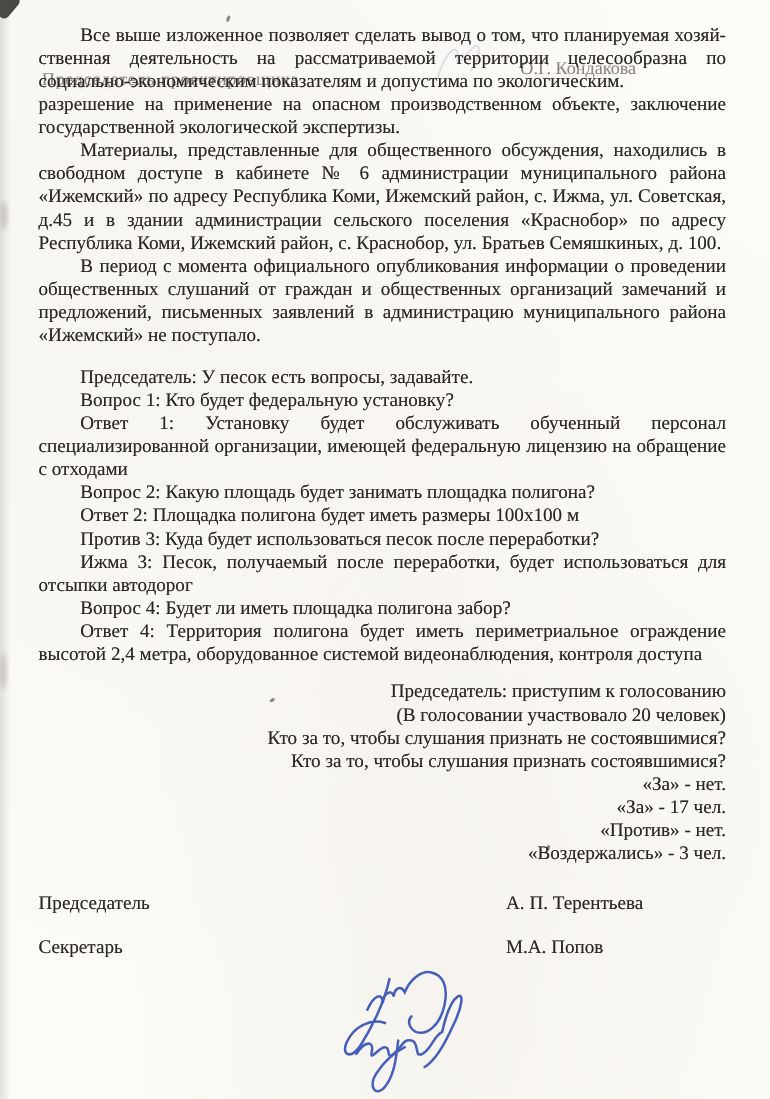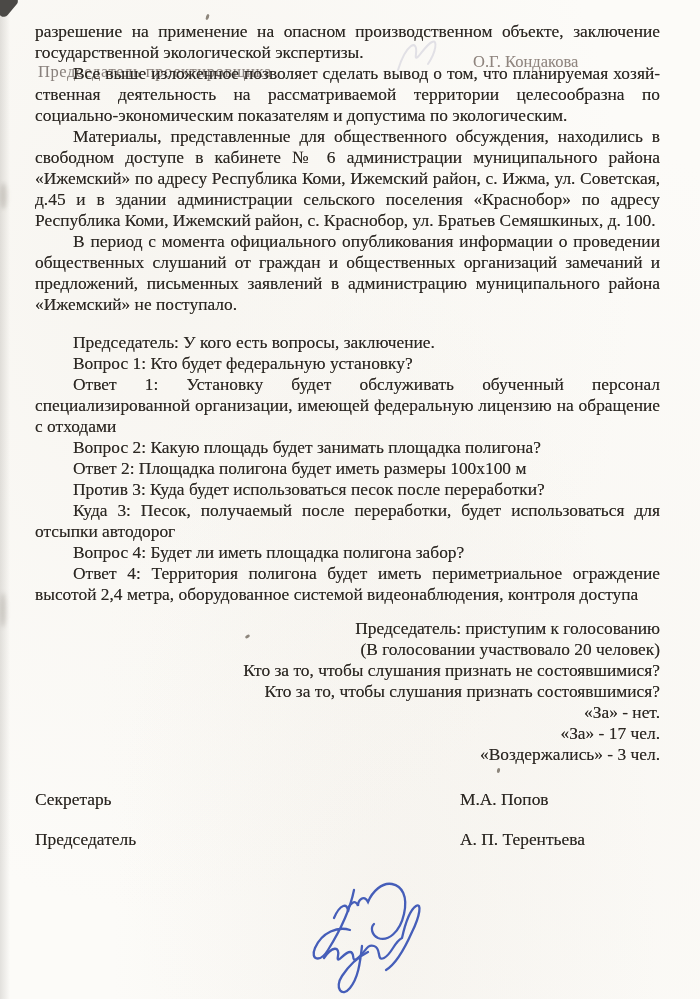--- a/index.html
+++ b/index.html
@@ -60,56 +60,57 @@
   <div class="speck k3"></div>
 
   <div class="ghost ghost-1">Председатель проектировщика</div>
   <div class="ghost ghost-2">О.Г. Кондакова</div>
   <svg class="ghost-sign" width="70" height="52" viewBox="0 0 70 52">
     <path d="M10,40 C18,14 30,8 28,24 C26,36 36,16 44,12 C50,9 48,22 40,34" fill="none" stroke="rgba(100,100,150,.55)" stroke-width="2" stroke-linecap="round"></path>
   </svg>
 
   <div class="content">
 
+    <p class="para">Все выше изложенное позволяет сделать вывод о том, что планируемая хозяй­ственная деятельность на рассматриваемой территории целесообразна по социально-экономическим показателям и допустима по экологическим.</p>
     <p class="para no-indent">разрешение на применение на опасном производственном объекте, заключение государственной экологической экспертизы.</p>
-    <p class="para">Все выше изложенное позволяет сделать вывод о том, что планируемая хозяй­ственная деятельность на рассматриваемой территории целесообразна по социально-экономическим показателям и допустима по экологическим.</p>
     <p class="para">Материалы, представленные для общественного обсуждения, находились в свободном доступе в кабинете № 6 администрации муниципального района «Ижемский» по адресу Республика Коми, Ижемский район, с. Ижма, ул. Советская, д.45 и в здании администрации сельского поселения «Краснобор» по адресу Республика Коми, Ижемский район, с. Краснобор, ул. Братьев Семяшкиных, д. 100.</p>
     <p class="para">В период с момента официального опубликования информации о проведении общественных слушаний от граждан и общественных организаций замечаний и предложений, письменных заявлений в администрацию муниципального района «Ижемский» не поступало.</p>
 
     <div class="qa-section">
-      <p class="para"><b class="lead">Председатель:</b> <span>У кого есть вопросы, заключение.</span></p>
+      <p class="para"><b class="lead">Председатель:</b> <span>У песок есть вопросы, задавайте.</span></p>
       <p class="para"><b class="lead">Вопрос 1:</b> <span>Кто будет федеральную установку?</span></p>
       <p class="para"><b class="lead">Ответ 1:</b> <span>Установку будет обслуживать обученный персонал специализированной организации, имеющей федеральную лицензию на обращение с отходами</span></p>
       <p class="para"><b class="lead">Вопрос 2:</b> <span>Какую площадь будет занимать площадка полигона?</span></p>
       <p class="para"><b class="lead">Ответ 2:</b> <span>Площадка полигона будет иметь размеры 100х100 м</span></p>
       <p class="para"><b class="lead">Против 3:</b> <span>Куда будет использоваться песок после переработки?</span></p>
-      <p class="para"><b class="lead">Куда 3:</b> <span>Песок, получаемый после переработки, будет использоваться для отсыпки автодорог</span></p>
+      <p class="para"><b class="lead">Ижма 3:</b> <span>Песок, получаемый после переработки, будет использоваться для отсыпки автодорог</span></p>
       <p class="para"><b class="lead">Вопрос 4:</b> <span>Будет ли иметь площадка полигона забор?</span></p>
       <p class="para"><b class="lead">Ответ 4:</b> <span>Территория полигона будет иметь периметриальное ограждение высотой 2,4 метра, оборудованное системой видеонаблюдения, контроля доступа</span></p>
     </div>
 
     <div class="voting-section">
       <p class="vline"><b class="lead">Председатель:</b> <span>приступим к голосованию</span></p>
       <p class="vline">(В голосовании участвовало 20 человек)</p>
       <p class="vline">Кто за то, чтобы слушания признать не состоявшимися?</p>
       <p class="vline">Кто за то, чтобы слушания признать состоявшимися?</p>
       <p class="vline">«За» - нет.</p>
       <p class="vline">«За» - 17 чел.</p>
+      <p class="vline extra">«Против» - нет.</p>
       <p class="vline extra">«Воздержались» - 3 чел.</p>
     </div>
 
 
     <div class="sig-block">
       <div class="sig-row">
+        <span class="sig-role">Председатель</span>
+        <span class="sig-name">А. П. Терентьева</span>
+      </div>
+      <div class="sig-row">
         <span class="sig-role">Секретарь</span>
         <span class="sig-name">М.А. Попов</span>
-      </div>
-      <div class="sig-row">
-        <span class="sig-role">Председатель</span>
-        <span class="sig-name">А. П. Терентьева</span>
       </div>
     </div>
 
   </div>
 
   <svg class="signature-ink" width="132" height="122" viewBox="0 0 132 122">
     <g fill="none" stroke="#3752b5" stroke-width="2.3" stroke-linecap="round" opacity=".92">
       <path d="M36,42 C42,28 50,26 50,36 C50,28 58,22 60,30 C60,24 66,18 70,26 C74,16 84,6 94,8 C104,10 110,20 106,38 C102,56 90,66 80,62 C74,59 72,52 76,48"></path>
       <path d="M56,14 C52,34 40,58 30,74 C22,87 12,84 17,72 C24,56 40,50 52,54"></path>
       <path d="M26,82 C34,70 42,70 40,80 C38,90 46,76 52,76 C58,76 52,88 60,82 C68,76 68,68 76,70 C84,72 78,86 86,82 C94,78 96,66 104,62 C108,44 112,34 118,30 C124,26 122,40 114,56 C106,74 98,88 88,94"></path>

